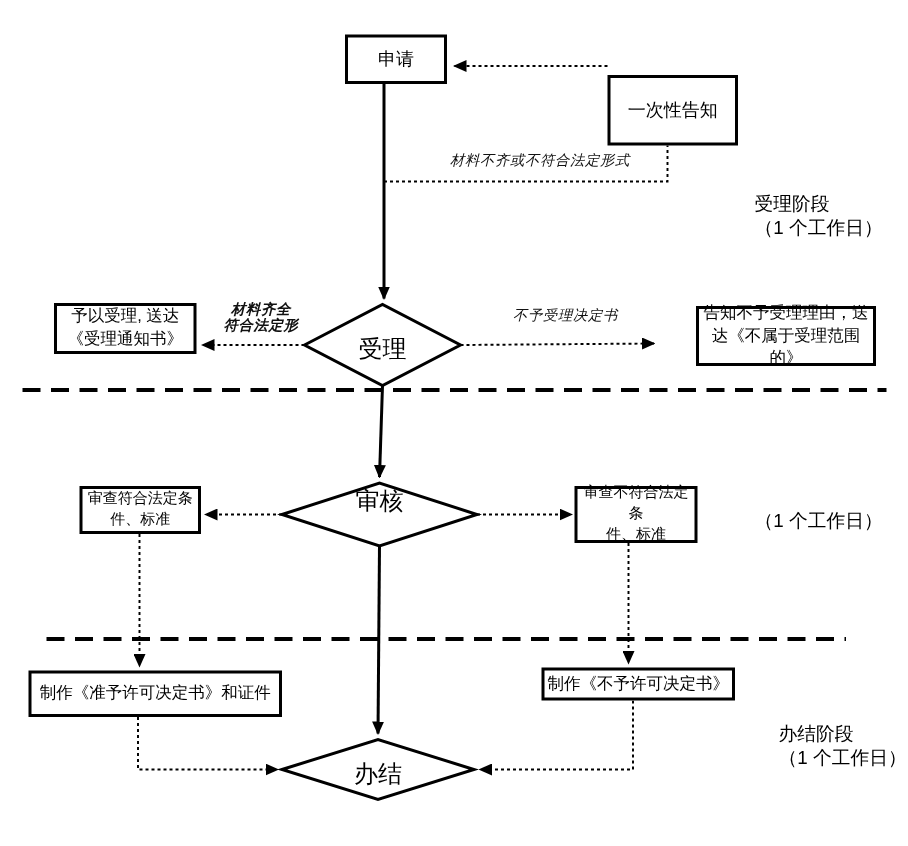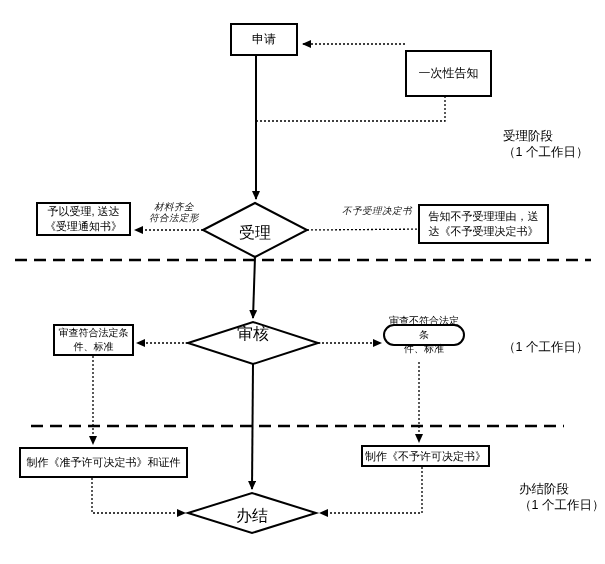--- a/index.html
+++ b/index.html
@@ -68,48 +68,49 @@
 
   <div class="box f12" style="left:405px; top:19px; width:87px; height:47px;margin-top:31px;">
     <span>一次性告知</span>
   </div>
 
   <div class="box f11" style="left:36px; top:202px; width:95px; height:34px;">
     <span>予以受理, 送达</span>
     <span>《受理通知书》</span>
   </div>
 
-  <div class="box f11" style="left:418px; top:204px; width:131px; height:40px;">
+  <div class="box f11" style="left:464px; top:204px; width:120px; height:40px;">
     <span>告知不予受理理由，送</span>
-    <span>达《不予受理决定书》</span>
+    <span>达《不属于受理范围的》</span>
   </div>
 
   <div class="box f10" style="left:53px; top:324px; width:81px; height:32px;justify-content:space-between;">
     <span>审查符合法定条</span>
     <span>件、标准</span>
   </div>
 
-  <div class="box f10" style="left:383px; top:324px; width:82px; height:22px;border-radius:14px;">
+  <div class="box f10" style="left:383px; top:324px; width:82px; height:38px;">
     <span>审查不符合法定条</span>
     <span>件、标准</span>
   </div>
 
   <div class="box f11" style="left:361px; top:445px; width:129px; height:22px;">
     <span>制作《不予许可决定书》</span>
   </div>
 
   <div class="box f11" style="left:19px; top:447px; width:169px; height:31px;">
     <span>制作《准予许可决定书》和证件</span>
   </div>
 
   <div class="dlabel" style="left:225px; top:223px; width:60px;">受理</div>
   <div class="dlabel" style="left:223px; top:324px; width:60px;">审核</div>
   <div class="dlabel" style="left:222px; top:506px; width:60px;">办结</div>
 
-  <div class="elabel" style="left:140px; top:201px; width:68px;">
+  <div class="elabel" style="left:295px; top:102px; width:130px;">材料不齐或不符合法定形式</div>
+  <div class="elabel" style="left:140px; top:201px; width:68px;font-weight:bold;">
     <span style="display:block;">材料齐全</span>
     <span style="display:block;">符合法定形</span>
   </div>
   <div class="elabel" style="left:332px; top:205px; width:90px;">不予受理决定书</div>
 
   <div class="stage-label" style="left:503px; top:128px;">
     <span style="display:block;">受理阶段</span>
     <span style="display:block;">（1 个工作日）</span>
   </div>
   <div class="stage-label" style="left:503px; top:339px;">

